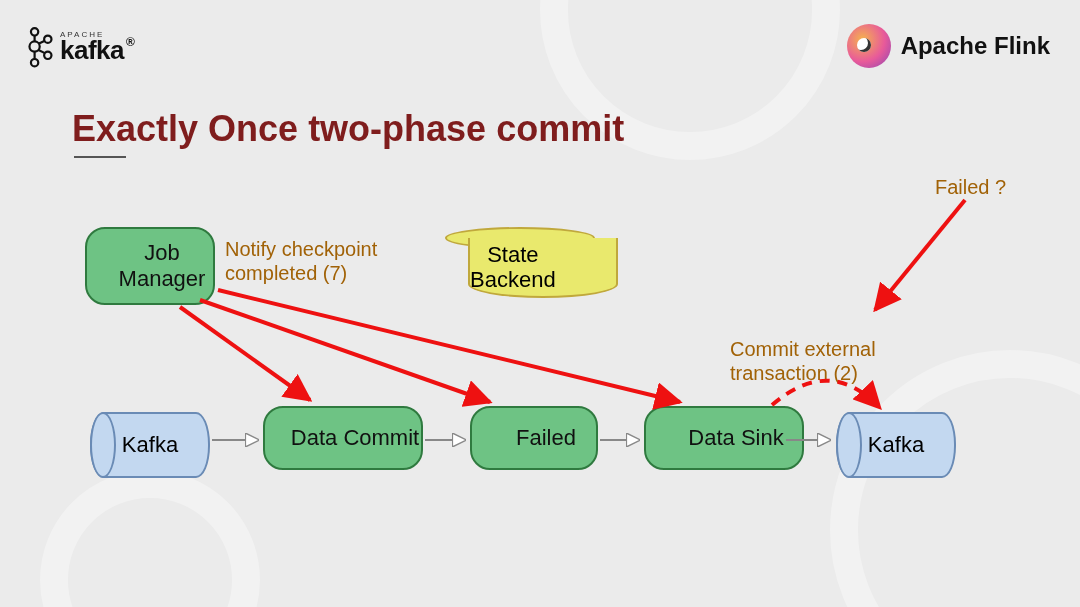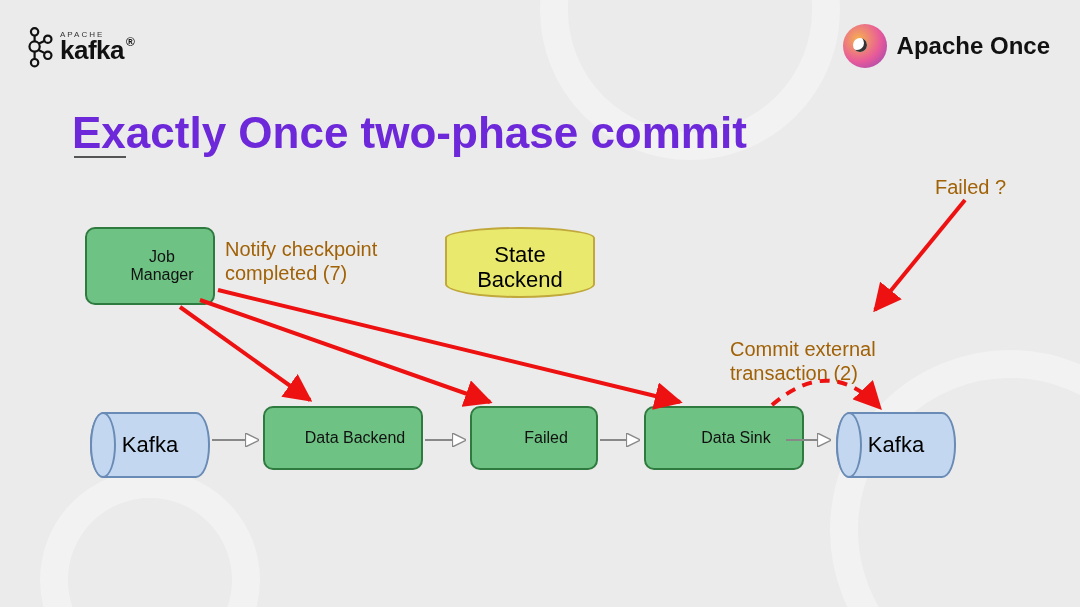--- a/index.html
+++ b/index.html
@@ -40,33 +40,33 @@
     background: radial-gradient(circle at 35% 35%, #f5b14f 0%, #e85a9a 55%, #8a45b5 100%);
     position: relative;
   }
   .squirrel::after{
     content:""; position:absolute; width:14px; height:14px; background:#fff; border-radius:50%;
     top:14px; left:10px; box-shadow: inset -3px -2px 0 #333;
   }
 
   .title {
     position: absolute; top: 108px; left: 72px;
-    font-size: 44px; font-weight: 700; color:#6d28d9;
+    font-size: 36px; font-weight: 700; color:#7f1d1d;
   }
   .title-underline {
     position: absolute; top: 156px; left: 74px;
     width: 52px; height: 2px; background:#555;
   }
 
   
   .node {
     position: absolute;
     display: flex; align-items: center; justify-content: center;
-    font-size: 16px; color:#111; text-align: center;
-    border: 2px solid #2f7a3f; background:#6ec384; border-radius: 10px; padding-left: 24px;
+    font-size: 22px; color:#111; text-align: center;
+    border: 2px solid #2f7a3f; background:#6ec384; border-radius: 20px; padding-left: 24px;
   }
   .cyl {
     position: absolute;
     width: 120px; height: 66px;
     background:#c3d8f0; border:2px solid #6a8bb5;
     border-radius: 14px / 32px;
     display:flex; align-items:center; justify-content:center;
     font-size:22px;
   }
   .cyl::before{
@@ -79,21 +79,21 @@
     font-size:22px; line-height:1.15;
   }
   .cyl-v .top{
     width:100%; height:22px; border:2px solid #c0a83c; background:#e9e96d;
     border-radius:50%;
   }
   .cyl-v .body{
     width:100%; height:60px; border:2px solid #c0a83c; border-top:none; background:#e9e96d;
     border-radius: 0 0 75px 75px / 0 0 14px 14px;
     margin-top:-11px;
-    display:flex; align-items:center; justify-content:center;
+    display:flex; align-items:center; justify-content:flex-start;margin-left:23px;
   }
 
   .anno { position:absolute; color:#a16207; font-size:20px; line-height:1.2; }
 
   svg.overlay { position:absolute; top:0; left:0; width:1080px; height:607px; pointer-events:none; }
 </style>
 </head>
 <body>
 
 <div class="bg-circle bg1"></div>
@@ -115,42 +115,42 @@
     </g>
   </svg>
   <div>
     <span class="top">APACHE</span>
     <span class="txt"><span>kafka</span><span style="font-size:12px; vertical-align: top; margin-left:2px;">®</span></span>
   </div>
 </div>
 
 <div class="logo-flink">
   <div class="squirrel"></div>
-  <span class="txt">Apache Once</span>
+  <span class="txt">Apache Flink</span>
 </div>
 
 <div class="title">Exactly Once two-phase commit</div>
 <div class="title-underline"></div>
 
 <div class="node" style="top:227px; left:85px; width:130px; height:78px; white-space:pre-line;">Job
 Manager</div>
 
 <div class="cyl-v" style="top:227px; left:445px;">
   <div class="top"></div>
   <div class="body">
       <span style="white-space:pre-line">State
 Backend</span>
     </div>
 </div>
 
 <div class="cyl" style="top:412px; left:90px;">
   <span>Kafka</span>
 </div>
 
-<div class="node" style="top:406px; left:263px; width:160px; height:64px;">Data Backend</div>
+<div class="node" style="top:406px; left:263px; width:160px; height:64px;">Data Commit</div>
 
 <div class="node" style="top:406px; left:470px; width:128px; height:64px;">Failed</div>
 
 <div class="node" style="top:406px; left:644px; width:160px; height:64px;">Data Sink</div>
 
 <div class="cyl" style="top:412px; left:836px;">
   <span>Kafka</span>
 </div>
 
 <div class="anno" style="top:237px; left:225px; white-space:pre-line;">Notify checkpoint

